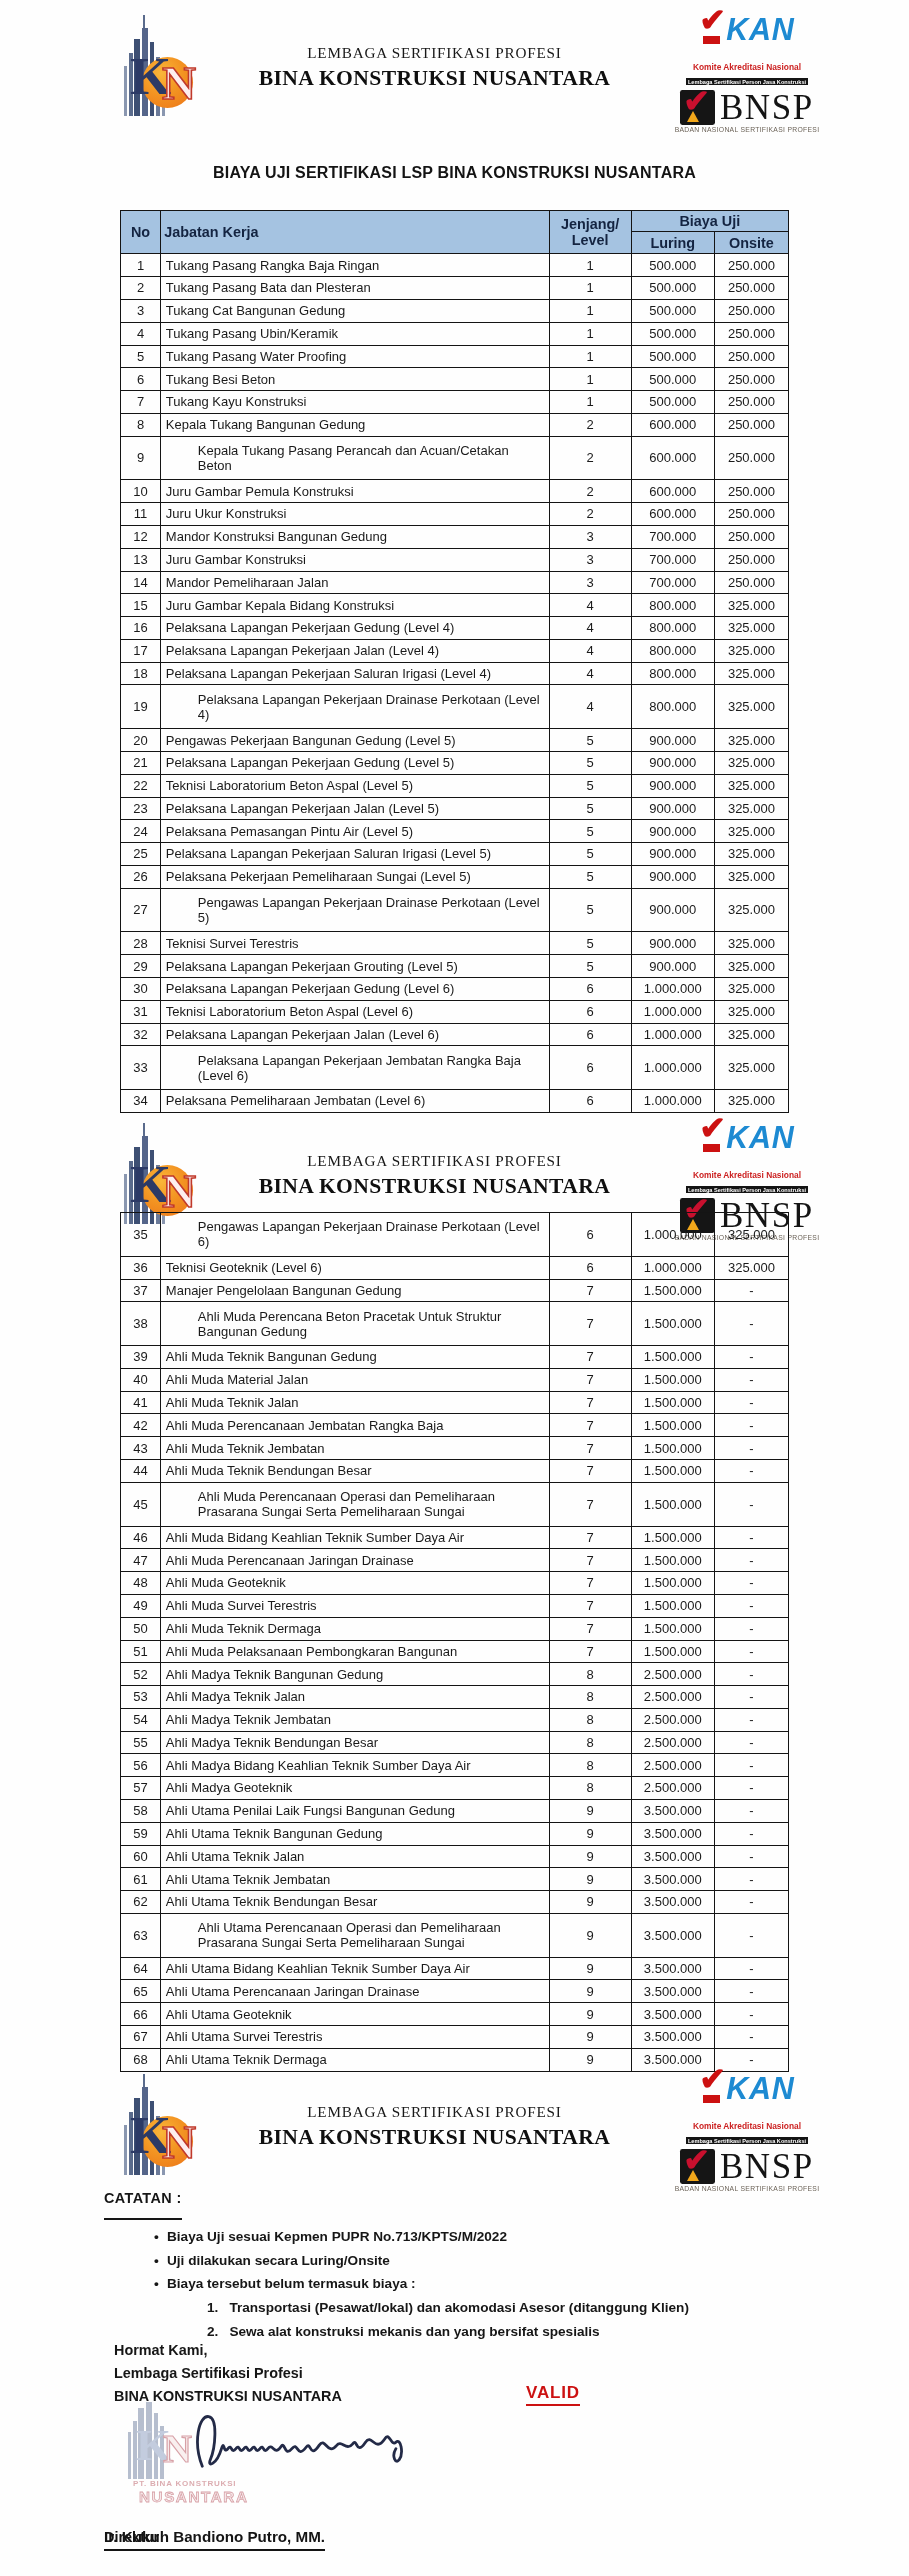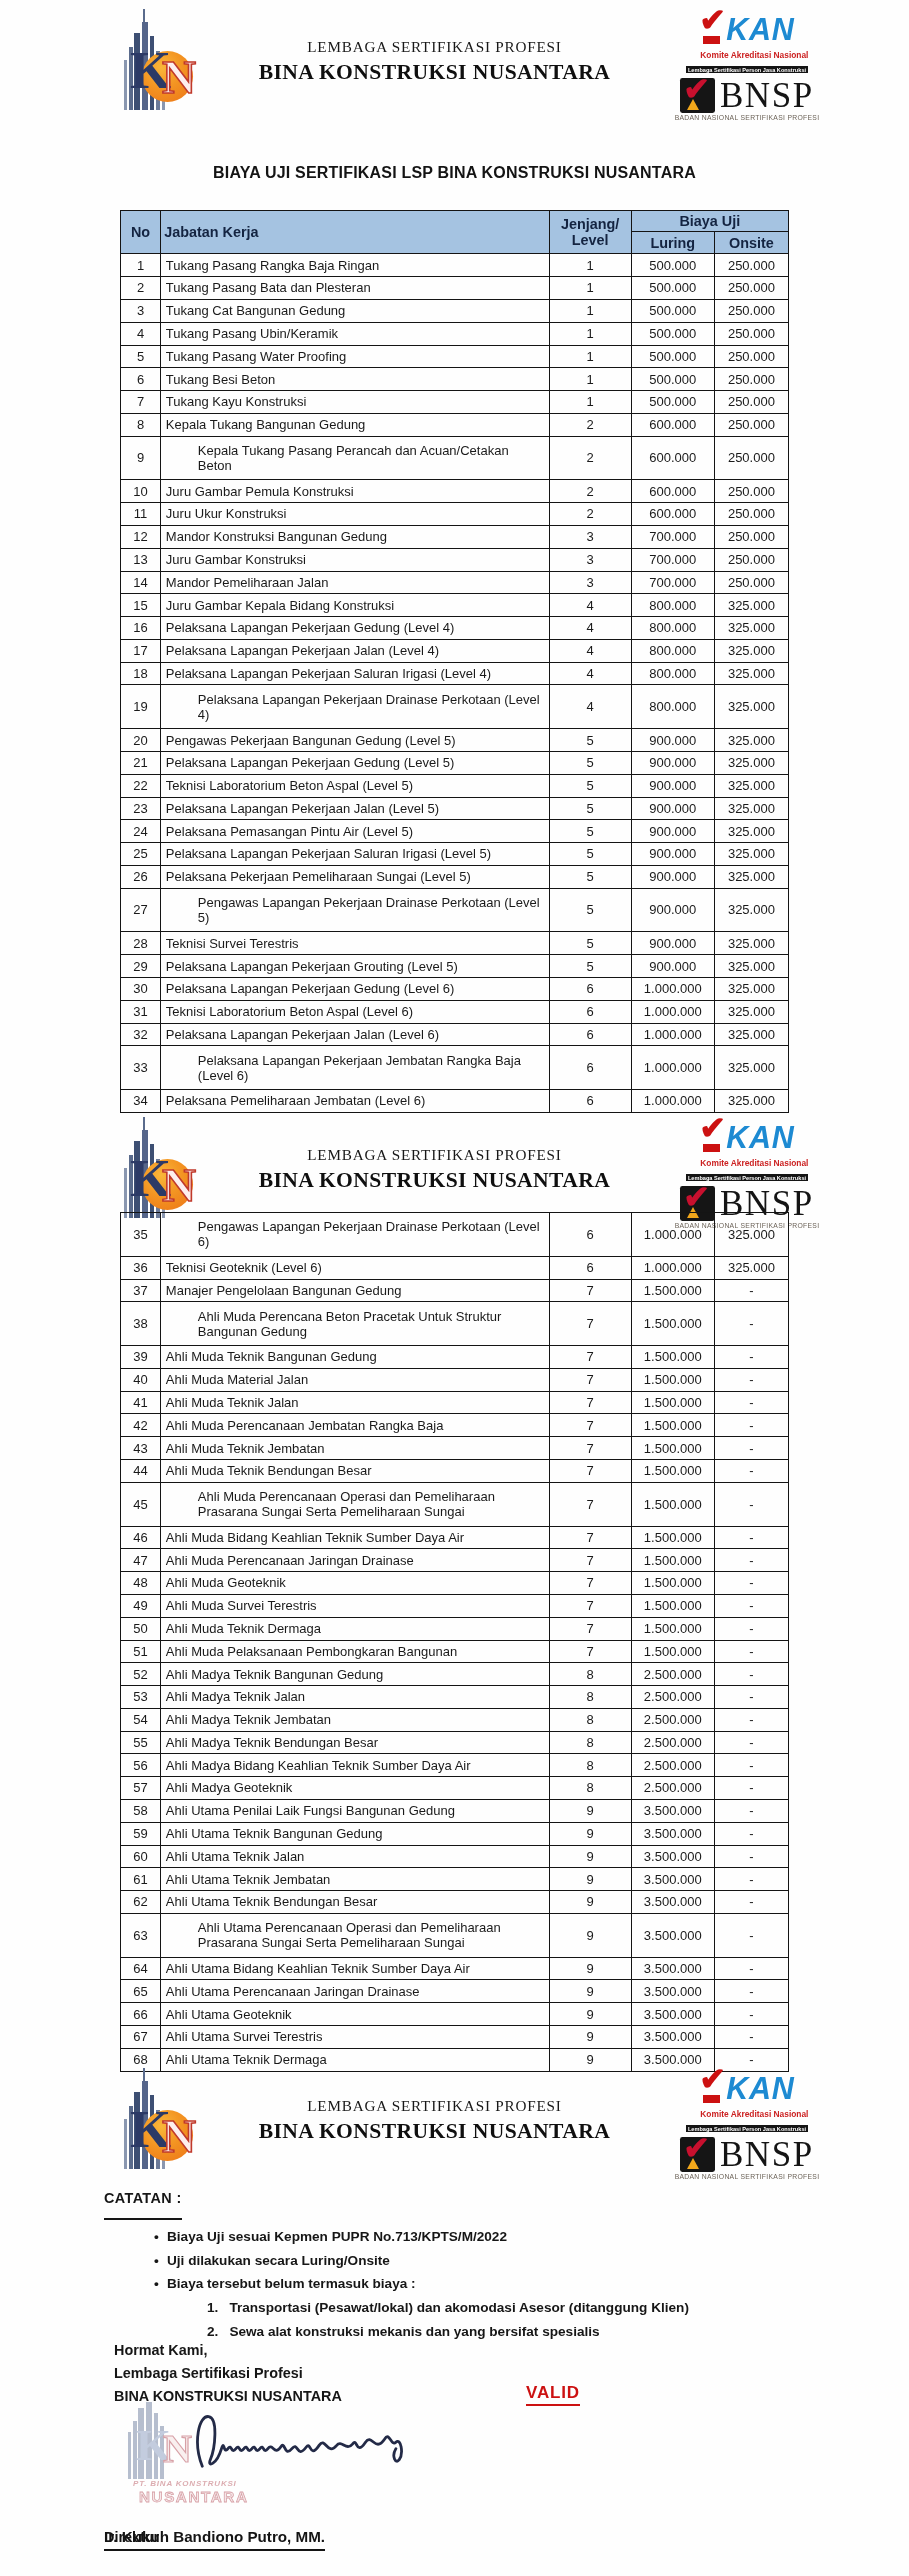--- a/index.html
+++ b/index.html
@@ -26,21 +26,21 @@
   .org-block { flex:1 1 auto; text-align:center; padding-bottom:6.4px; }
   .org-line1 { font-family:"Liberation Serif",serif; font-size:15.2px; letter-spacing:0.8px; color:#181818; }
   .org-line2 { font-family:"Liberation Serif",serif; font-size:21.6px; font-weight:700; letter-spacing:0.4px; color:#0f0f0f; margin-top:4px; }
 
   .right-logos { flex:0 0 auto; width:184px; display:flex; flex-direction:column; align-items:center; gap:3.2px; }
   .kan-logo { text-align:center; }
   .kan-row { display:flex; align-items:flex-end; justify-content:center; }
   .kan-check { color:#cc1111; font-size:32px; font-weight:700; line-height:0.75; }
   .kan-base { display:block; width:17.6px; height:8px; background:#cc1111; margin:1.6px auto 0 3.2px; }
   .kan-word { color:#1d8ad2; font-size:30.5px; font-style:italic; font-weight:700; letter-spacing:0.8px; line-height:0.9; }
-  .kan-sub1 { color:#cc2222; font-size:8.4px; font-weight:700; margin-top:6px; white-space:nowrap;text-align:right; }
+  .kan-sub1 { color:#cc2222; font-size:8.4px; font-weight:700; margin-top:18px; white-space:nowrap; }
   .kan-sub2 { background:#141414; color:#fff; font-size:5.6px; font-weight:700; padding:0.8px 2.4px; display:inline-block; white-space:nowrap; }
 
   .bnsp-logo { text-align:center; }
   .bnsp-row { display:flex; align-items:center; justify-content:center; gap:4.8px; }
   .bnsp-badge { position:relative; width:35px; height:35px; background:#151515; border-radius:2.4px; flex:0 0 auto; }
   .bnsp-badge .chk { position:absolute; left:3.2px; top:-4.8px; color:#c8102e; font-size:32px; font-weight:700; line-height:1; }
   .bnsp-badge .fig { position:absolute; left:6.4px; bottom:3.2px; width:0; height:0;
                      border-left:6.4px solid transparent; border-right:6.4px solid transparent; border-bottom:11.2px solid #f2a71b; }
   .bnsp-word { font-family:"Liberation Serif",serif; font-size:35px; color:#141414; letter-spacing:1.6px; line-height:1; }
   .bnsp-sub { font-size:6.8px; color:#6b6257; letter-spacing:0.3px; margin-top:1.6px; white-space:nowrap; }
@@ -76,21 +76,21 @@
   
   .closing { position:absolute; left:104px; top:2339px; font-size:14.4px; font-weight:700; color:#161616; line-height:23px;margin-left:10px; }
   .valid-stamp { position:absolute; left:526px; top:2383px; color:#cc1111; font-size:17px; font-weight:700;
                  letter-spacing:0.8px; border-bottom:2.4px double #cc1111; padding-bottom:0.8px; }
   .sig-area { position:absolute; left:112px; top:2402px; width:305px; height:104px; }
   .stamp { position:absolute; left:0; top:0; opacity:0.55; width:241px; height:104px; }
   .stamp-bars { position:absolute; left:16px; top:0; display:flex; align-items:flex-end; gap:1.6px; height:77px; }
   .stamp-bars i { display:block; background:#7c8aa8; }
   .stamp-k { position:absolute; left:24px; top:21px; font-family:"Liberation Serif",serif; font-size:45px; font-weight:700; color:#93a5c4; line-height:1; }
   .stamp-n { position:absolute; left:51px; top:27px; font-family:"Liberation Serif",serif; font-size:40px; font-weight:700; line-height:1; color:#f6e3e3; -webkit-text-stroke:1.2px #b85560; }
-  .stamp-t1 { position:absolute; left:21px; top:77px; font-size:8px; font-weight:700; color:#c06a72; letter-spacing:0.8px; white-space:nowrap;font-style:italic; }
+  .stamp-t1 { position:absolute; left:21px; top:77px; font-size:8px; font-weight:700; color:#c06a72; letter-spacing:0.8px; white-space:nowrap; }
   .stamp-t2 { position:absolute; left:27px; top:86px; font-size:15.2px; font-weight:700; letter-spacing:1.6px; color:#f0d7da; -webkit-text-stroke:0.8px #b85560; white-space:nowrap; }
   .sig-svg { position:absolute; left:77px; top:4.8px; }
   .sig-name { position:absolute; left:104px; top:2503px; font-size:15.2px; font-weight:700; color:#141414;
               border-bottom:2px solid #141414; padding-bottom:4px;margin-top:25px; }
   .sig-role { position:absolute; left:104px; top:2529px; font-size:14.4px; font-weight:700; color:#141414; }
 </style>
 </head>
 <body>
 
 <div class="page">

